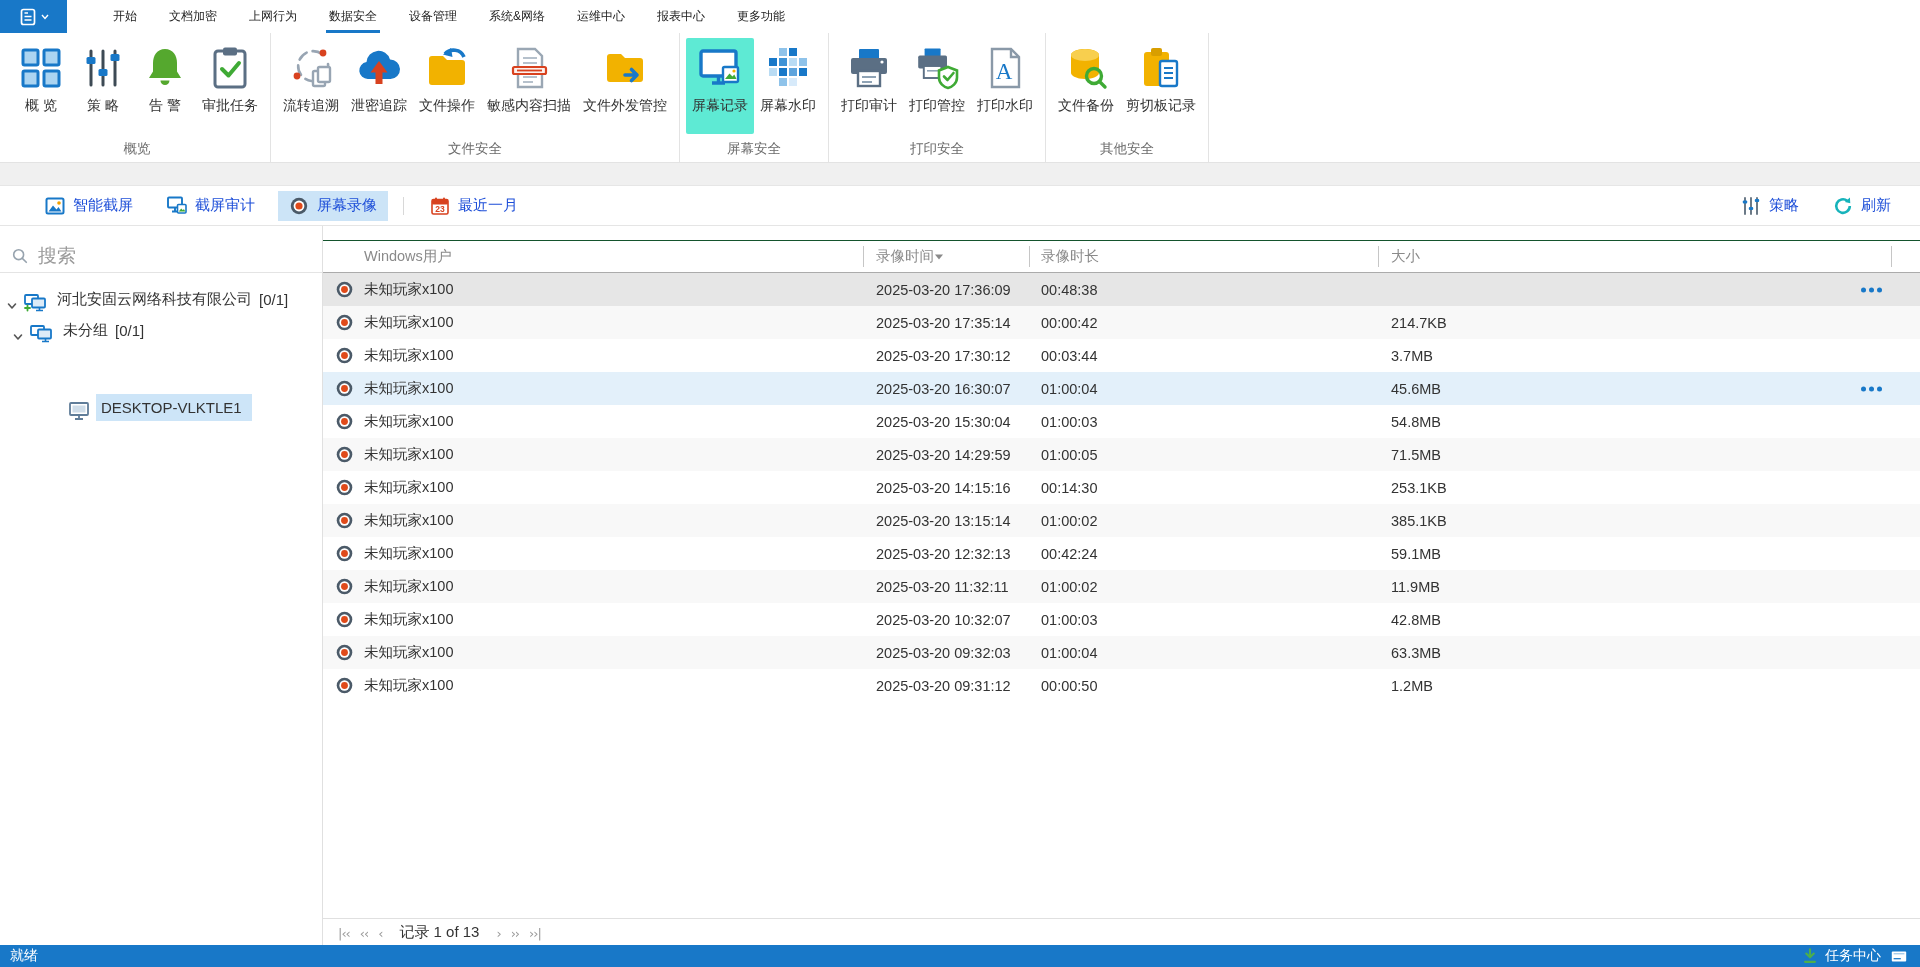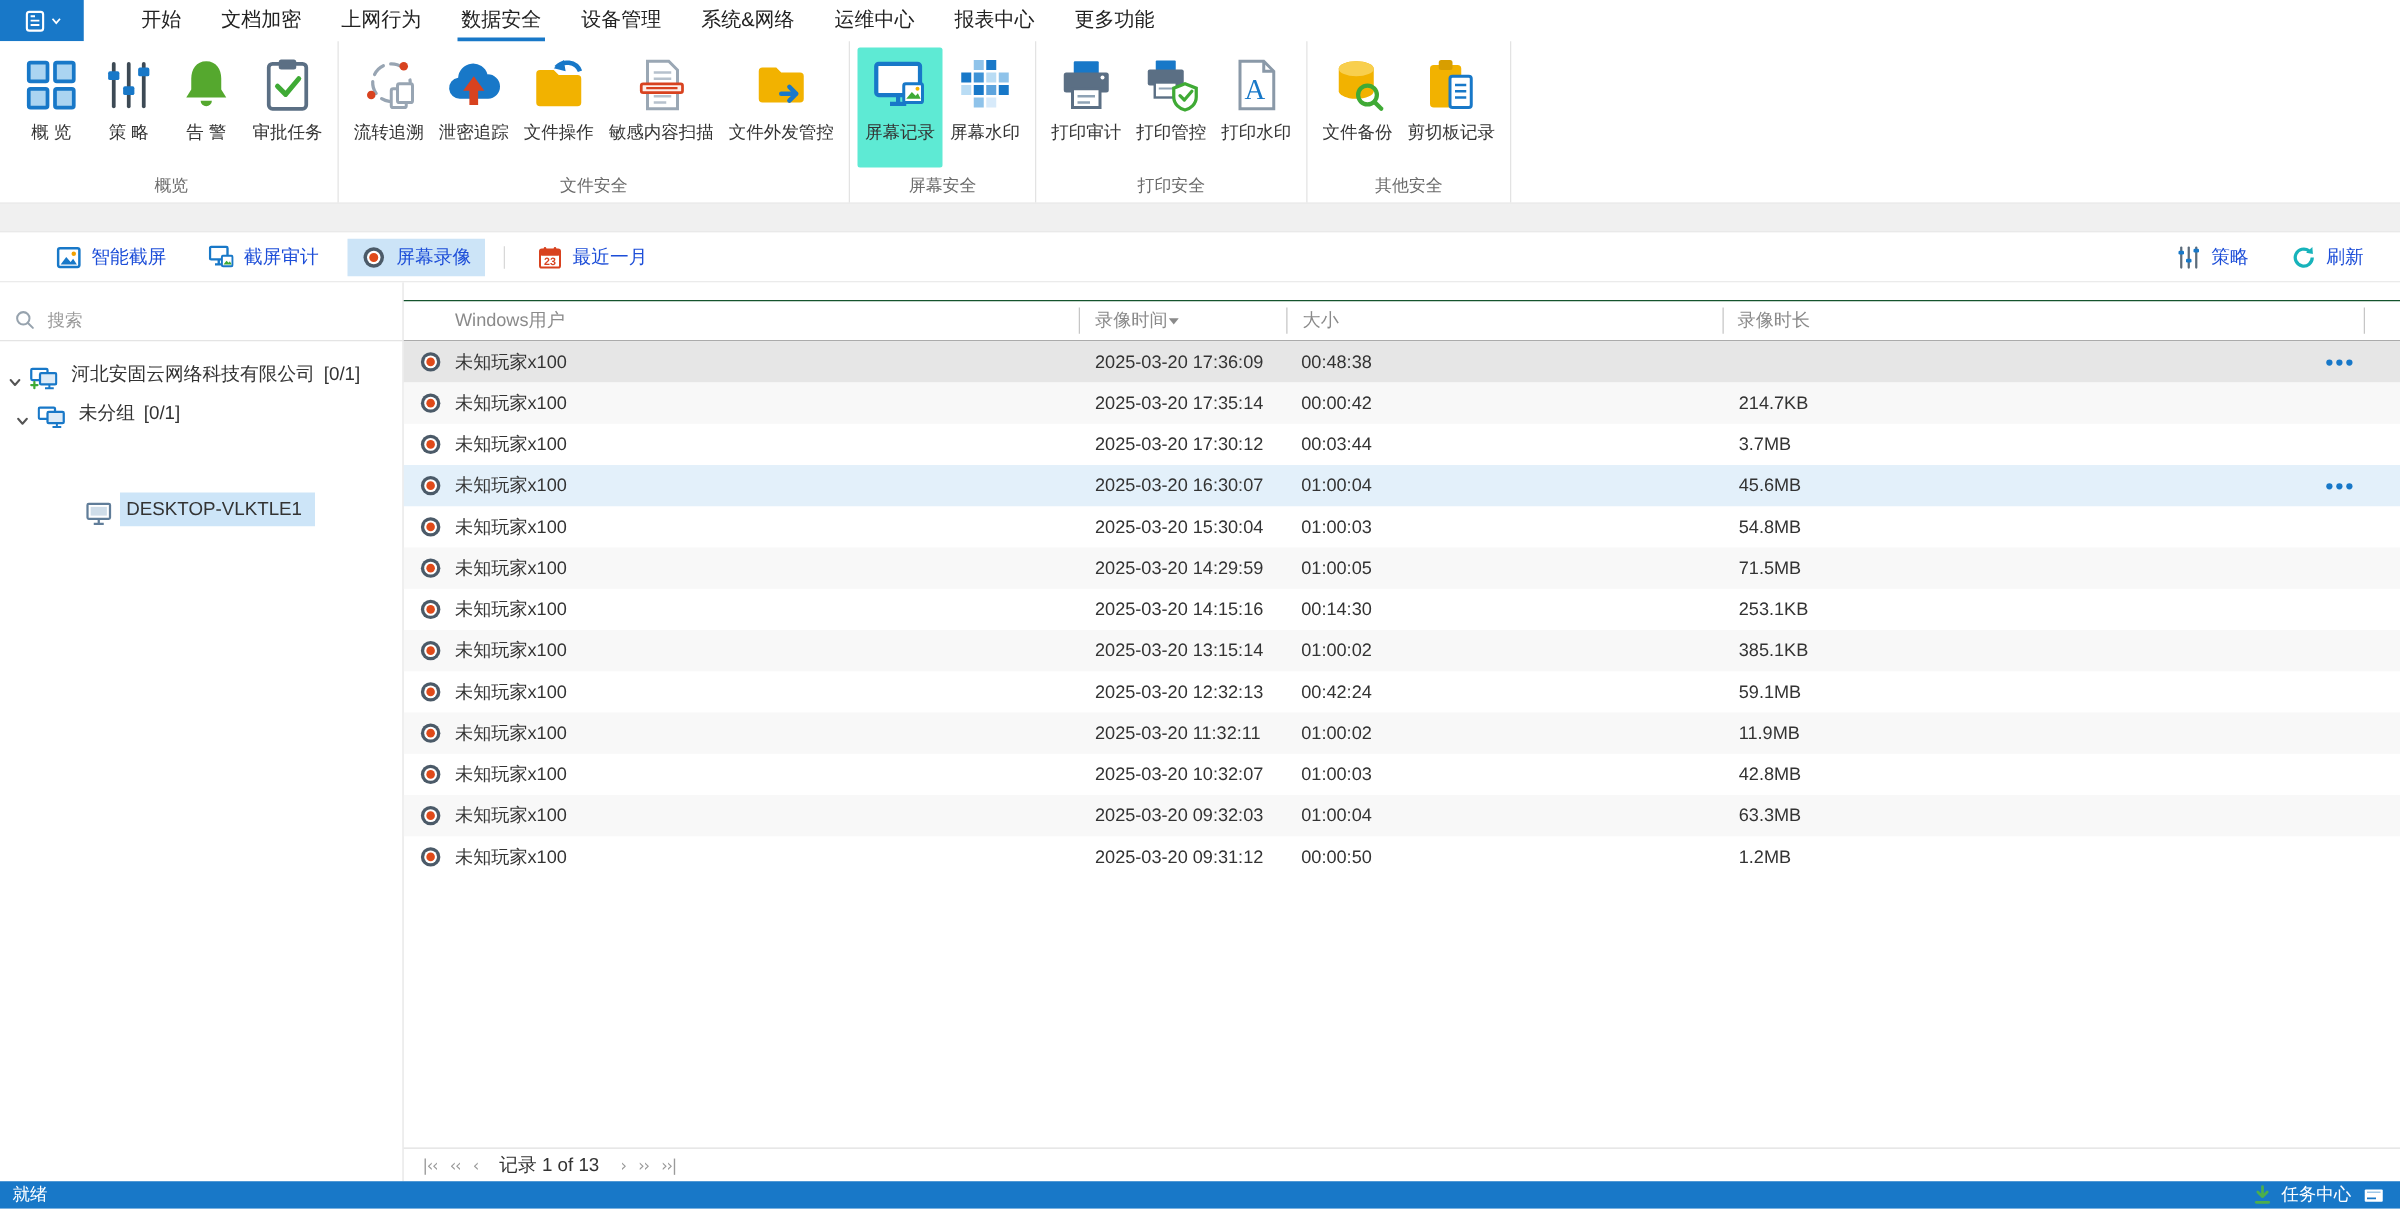--- a/index.html
+++ b/index.html
@@ -7,21 +7,21 @@
   html,body{width:1920px;height:967px;overflow:hidden}
   body{font-family:"Liberation Sans","DejaVu Sans",sans-serif;background:#fff;color:#333}
   #app{width:1920px;height:967px;display:flex;flex-direction:column}
 
   
   .menubar{height:33px;display:flex;align-items:stretch;background:#fff;flex:0 0 auto}
   .app-button{width:67px;background:var(--accent);display:flex;align-items:center;justify-content:center;gap:3px;cursor:pointer}
   .app-button .icon{display:inline-flex;width:20px;height:20px}
   .app-button .caret{display:inline-flex;width:8px;height:6px}
   .menu-items{display:flex;align-items:stretch;margin-left:30px}
-  .menu-item{display:flex;align-items:center;padding:0 16px;font-size:16px;color:#222;position:relative;cursor:pointer;white-space:nowrap}
+  .menu-item{display:flex;align-items:center;padding:0 16px;font-size:12px;color:#222;position:relative;cursor:pointer;white-space:nowrap}
   .menu-item.selected::after{content:"";position:absolute;left:13px;right:13px;bottom:0;height:3px;background:var(--accent)}
 
   
   .ribbon{height:130px;display:flex;border-bottom:1px solid #e3e3e3;background:#fff;flex:0 0 auto;padding-left:4px}
   .ribbon-group{position:relative;display:flex;align-items:flex-start;padding:5px 6px 24px 6px;border-right:1px solid #e3e3e3}
   .ribbon-group-label{position:absolute;bottom:4px;left:0;right:0;text-align:center;font-size:13.5px;color:#6b6b6b;white-space:nowrap}
   .ribbon-btn{display:flex;flex-direction:column;align-items:center;justify-content:flex-start;gap:7px;padding:8px 6px 6px;min-width:62px;height:96px;cursor:pointer;border-radius:2px}
   .ribbon-btn.selected{background:#5eead4}
   .ribbon-btn .ric{width:44px;height:44px;display:inline-flex}
   .ribbon-btn .ric svg{width:44px;height:44px}
@@ -37,21 +37,21 @@
   .tb-sep{width:1px;height:18px;background:#d8d8d8;margin:0 3px}
   .tb-icon{width:20px;height:20px;display:inline-flex}
   .tb-icon svg{width:20px;height:20px}
 
   
   .content{flex:1;display:flex;min-height:0}
   .sidebar{width:323px;border-right:1px solid #e0e0e0;padding-top:14px;flex:0 0 auto;display:flex;flex-direction:column;background:#fff}
   .search-box{height:33px;display:flex;align-items:center;gap:9px;padding:0 11px;border-bottom:1px solid #e4e4e4}
   .search-box .icon{width:18px;height:18px;display:inline-flex}
   .search-box .icon svg{width:18px;height:18px}
-  .search-box input{border:none;outline:none;font-size:14px;color:#333;flex:1;font-family:Liberation Sans, sans-serif;background:transparent}
+  .search-box input{border:none;outline:none;font-size:19px;color:#333;flex:1;font-family:Liberation Serif, serif;background:transparent}
   .search-box input::placeholder{color:#9a9a9a}
   .tree{padding-top:9px}
   .tree-row{height:31px;display:flex;align-items:flex-end;font-size:15px;color:#333;cursor:pointer;white-space:nowrap}
   .tree-caret{width:15px;height:15px;display:inline-flex;margin-right:5px;flex:0 0 auto}
   .tree-caret svg{width:12px;height:12px;margin:auto}
   .tree-icon{width:22px;height:20px;display:inline-flex;margin-right:6px;flex:0 0 auto;position:relative;z-index:1}
   .tree-icon svg{width:22px;height:20px}
   .tree-label{display:flex;align-items:center;height:27px;padding:0 10px 0 5px}
   .tree-count{margin-left:7px;color:#333}
   .tree-row.selected .tree-label{background:#cde5f8}
@@ -516,26 +516,26 @@
           </div>
           <div class="th c-time">
             <span>录像时间</span>
             <span class="sort-icon">
               <svg viewBox="0 0 10 8">
                 <path d="M1 1.5h8L5 6.5z" fill="#8a8a8a"></path>
               </svg>
             </span>
             <span class="colsep"></span>
           </div>
+          <div class="th c-dur">
+            <span>录像时长</span>
+            <span class="colsep"></span>
+          </div>
           <div class="th c-size">
             <span>大小</span>
-            <span class="colsep"></span>
-          </div>
-          <div class="th c-dur">
-            <span>录像时长</span>
             <span class="colsep"></span>
           </div>
           <div class="th" style="padding:0"></div>
         </div>
       <div class="tbody" id="table-body">
           <div class="tr selected">
             <div class="td c-user">
               <span class="rec-icon">
                 <svg viewBox="0 0 20 20">
                   <circle cx="10" cy="10" r="8.2" fill="#4b5a68"></circle>

